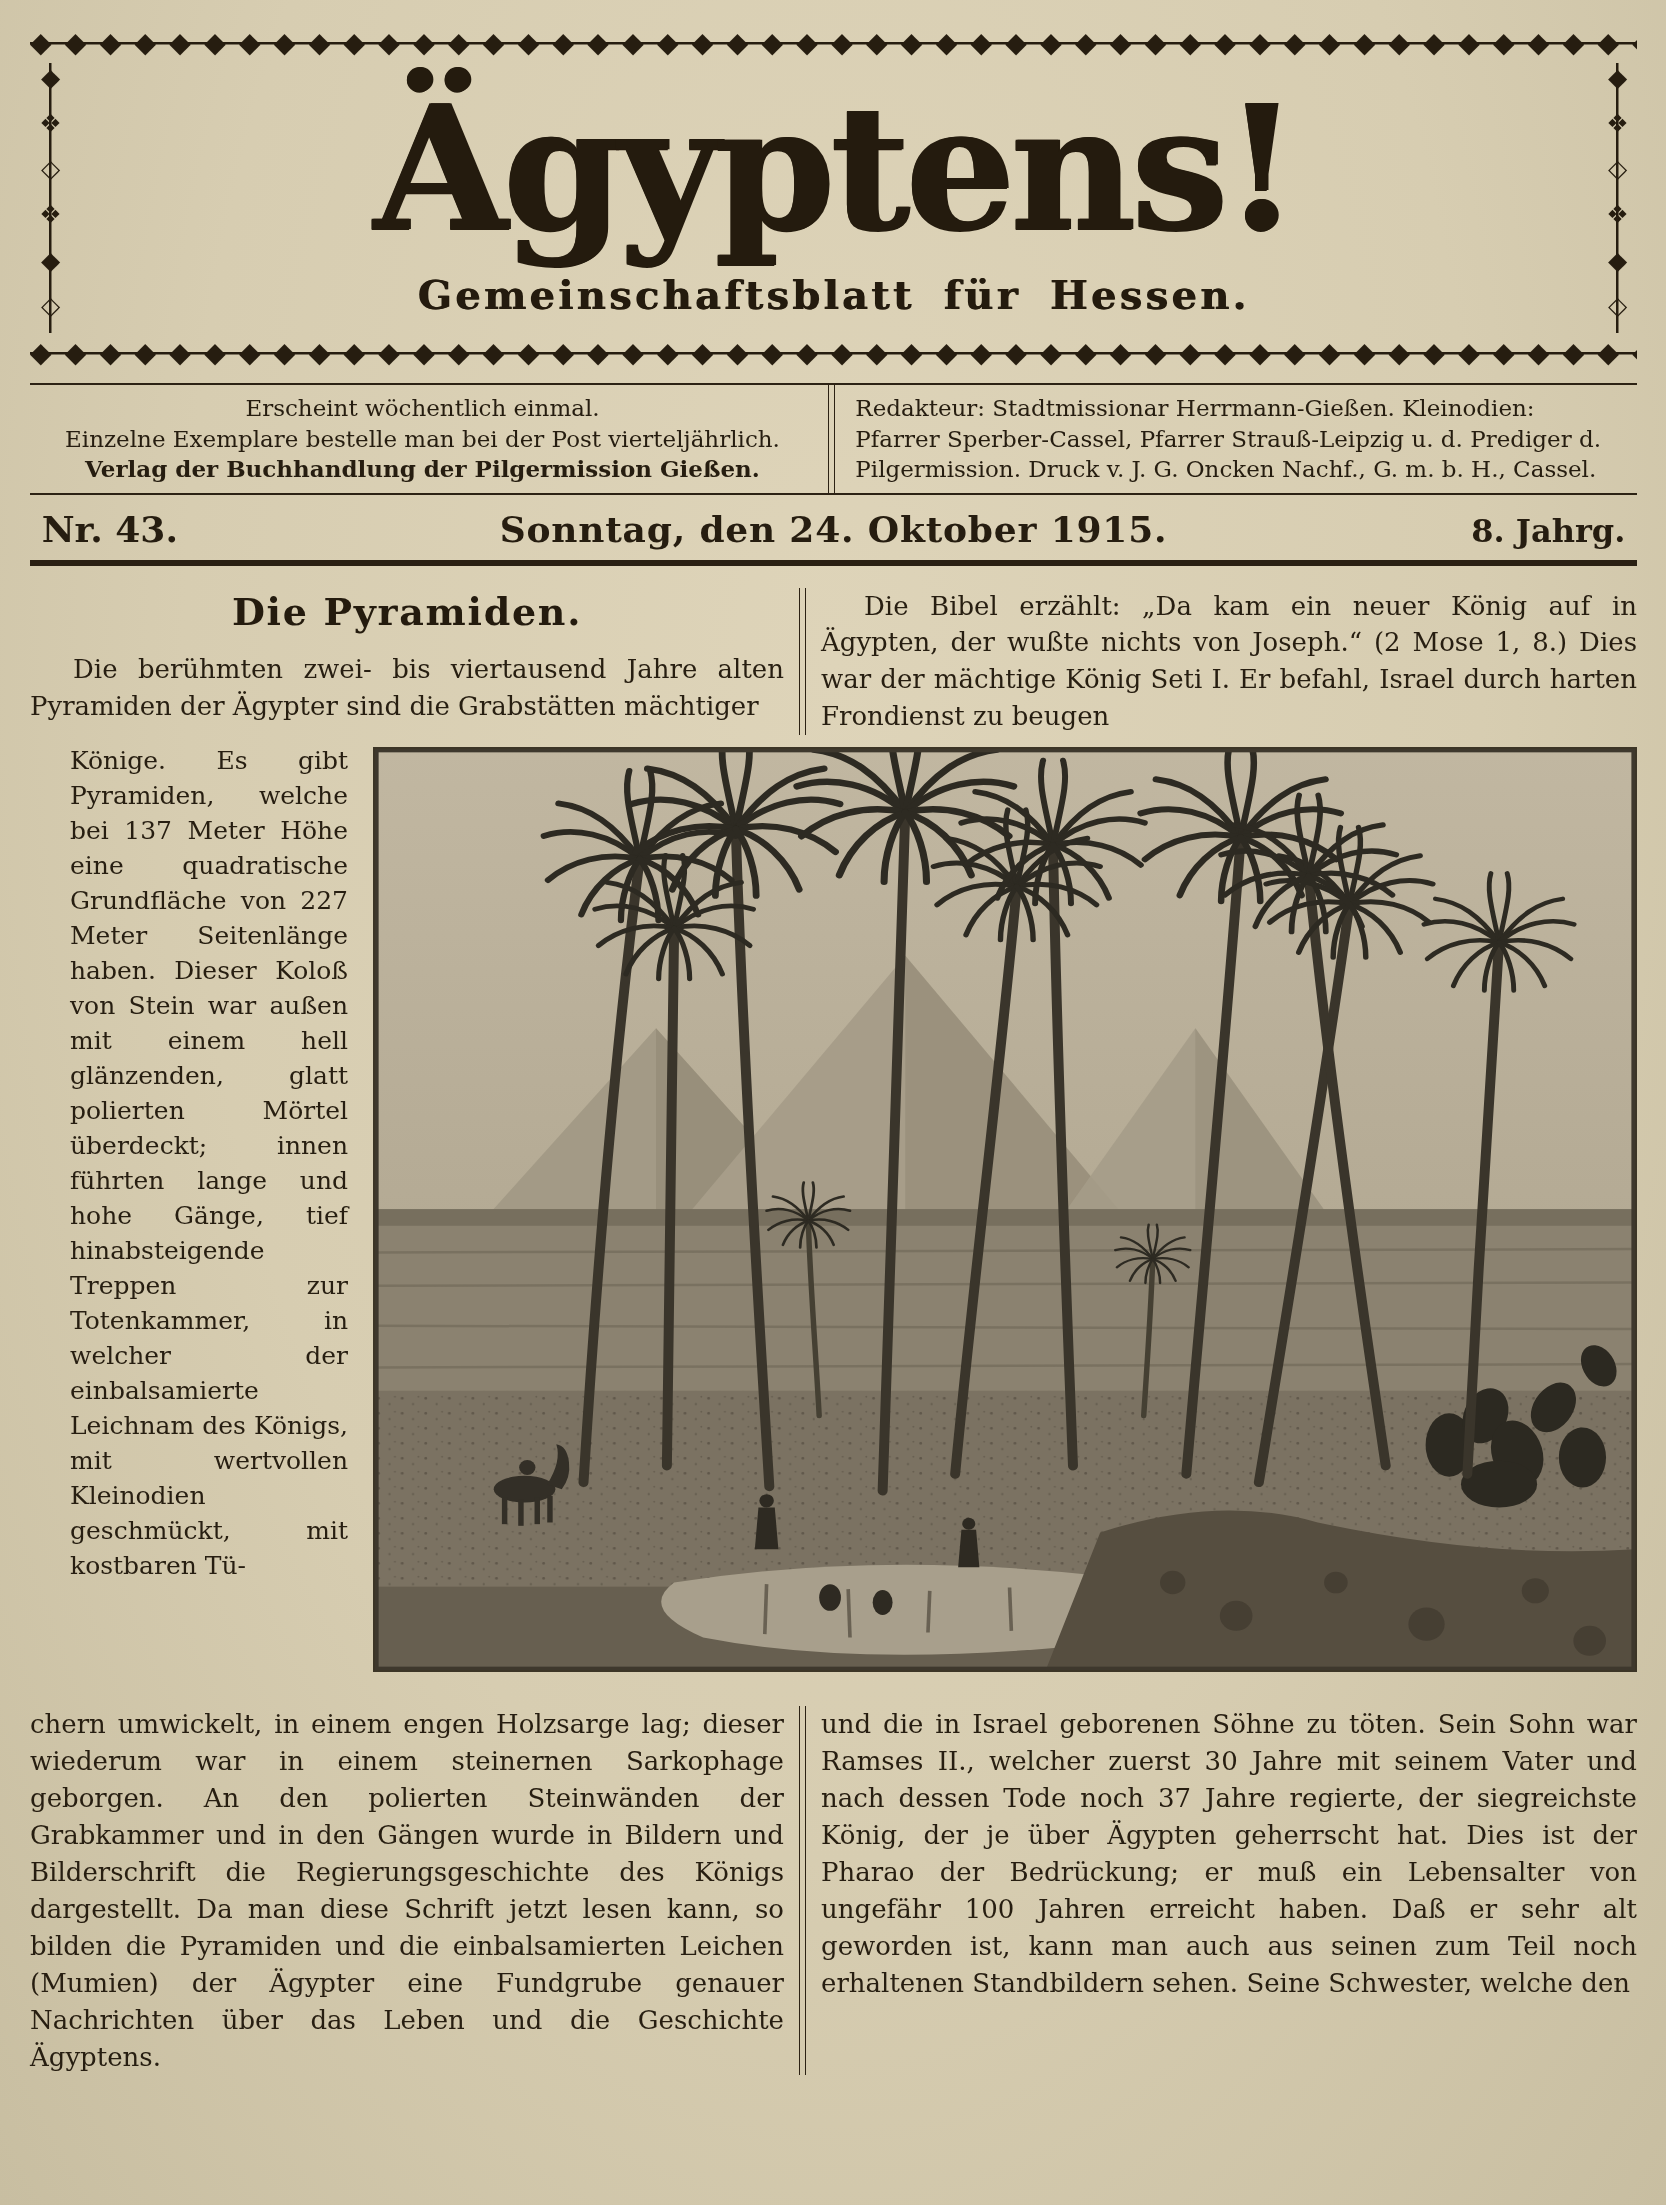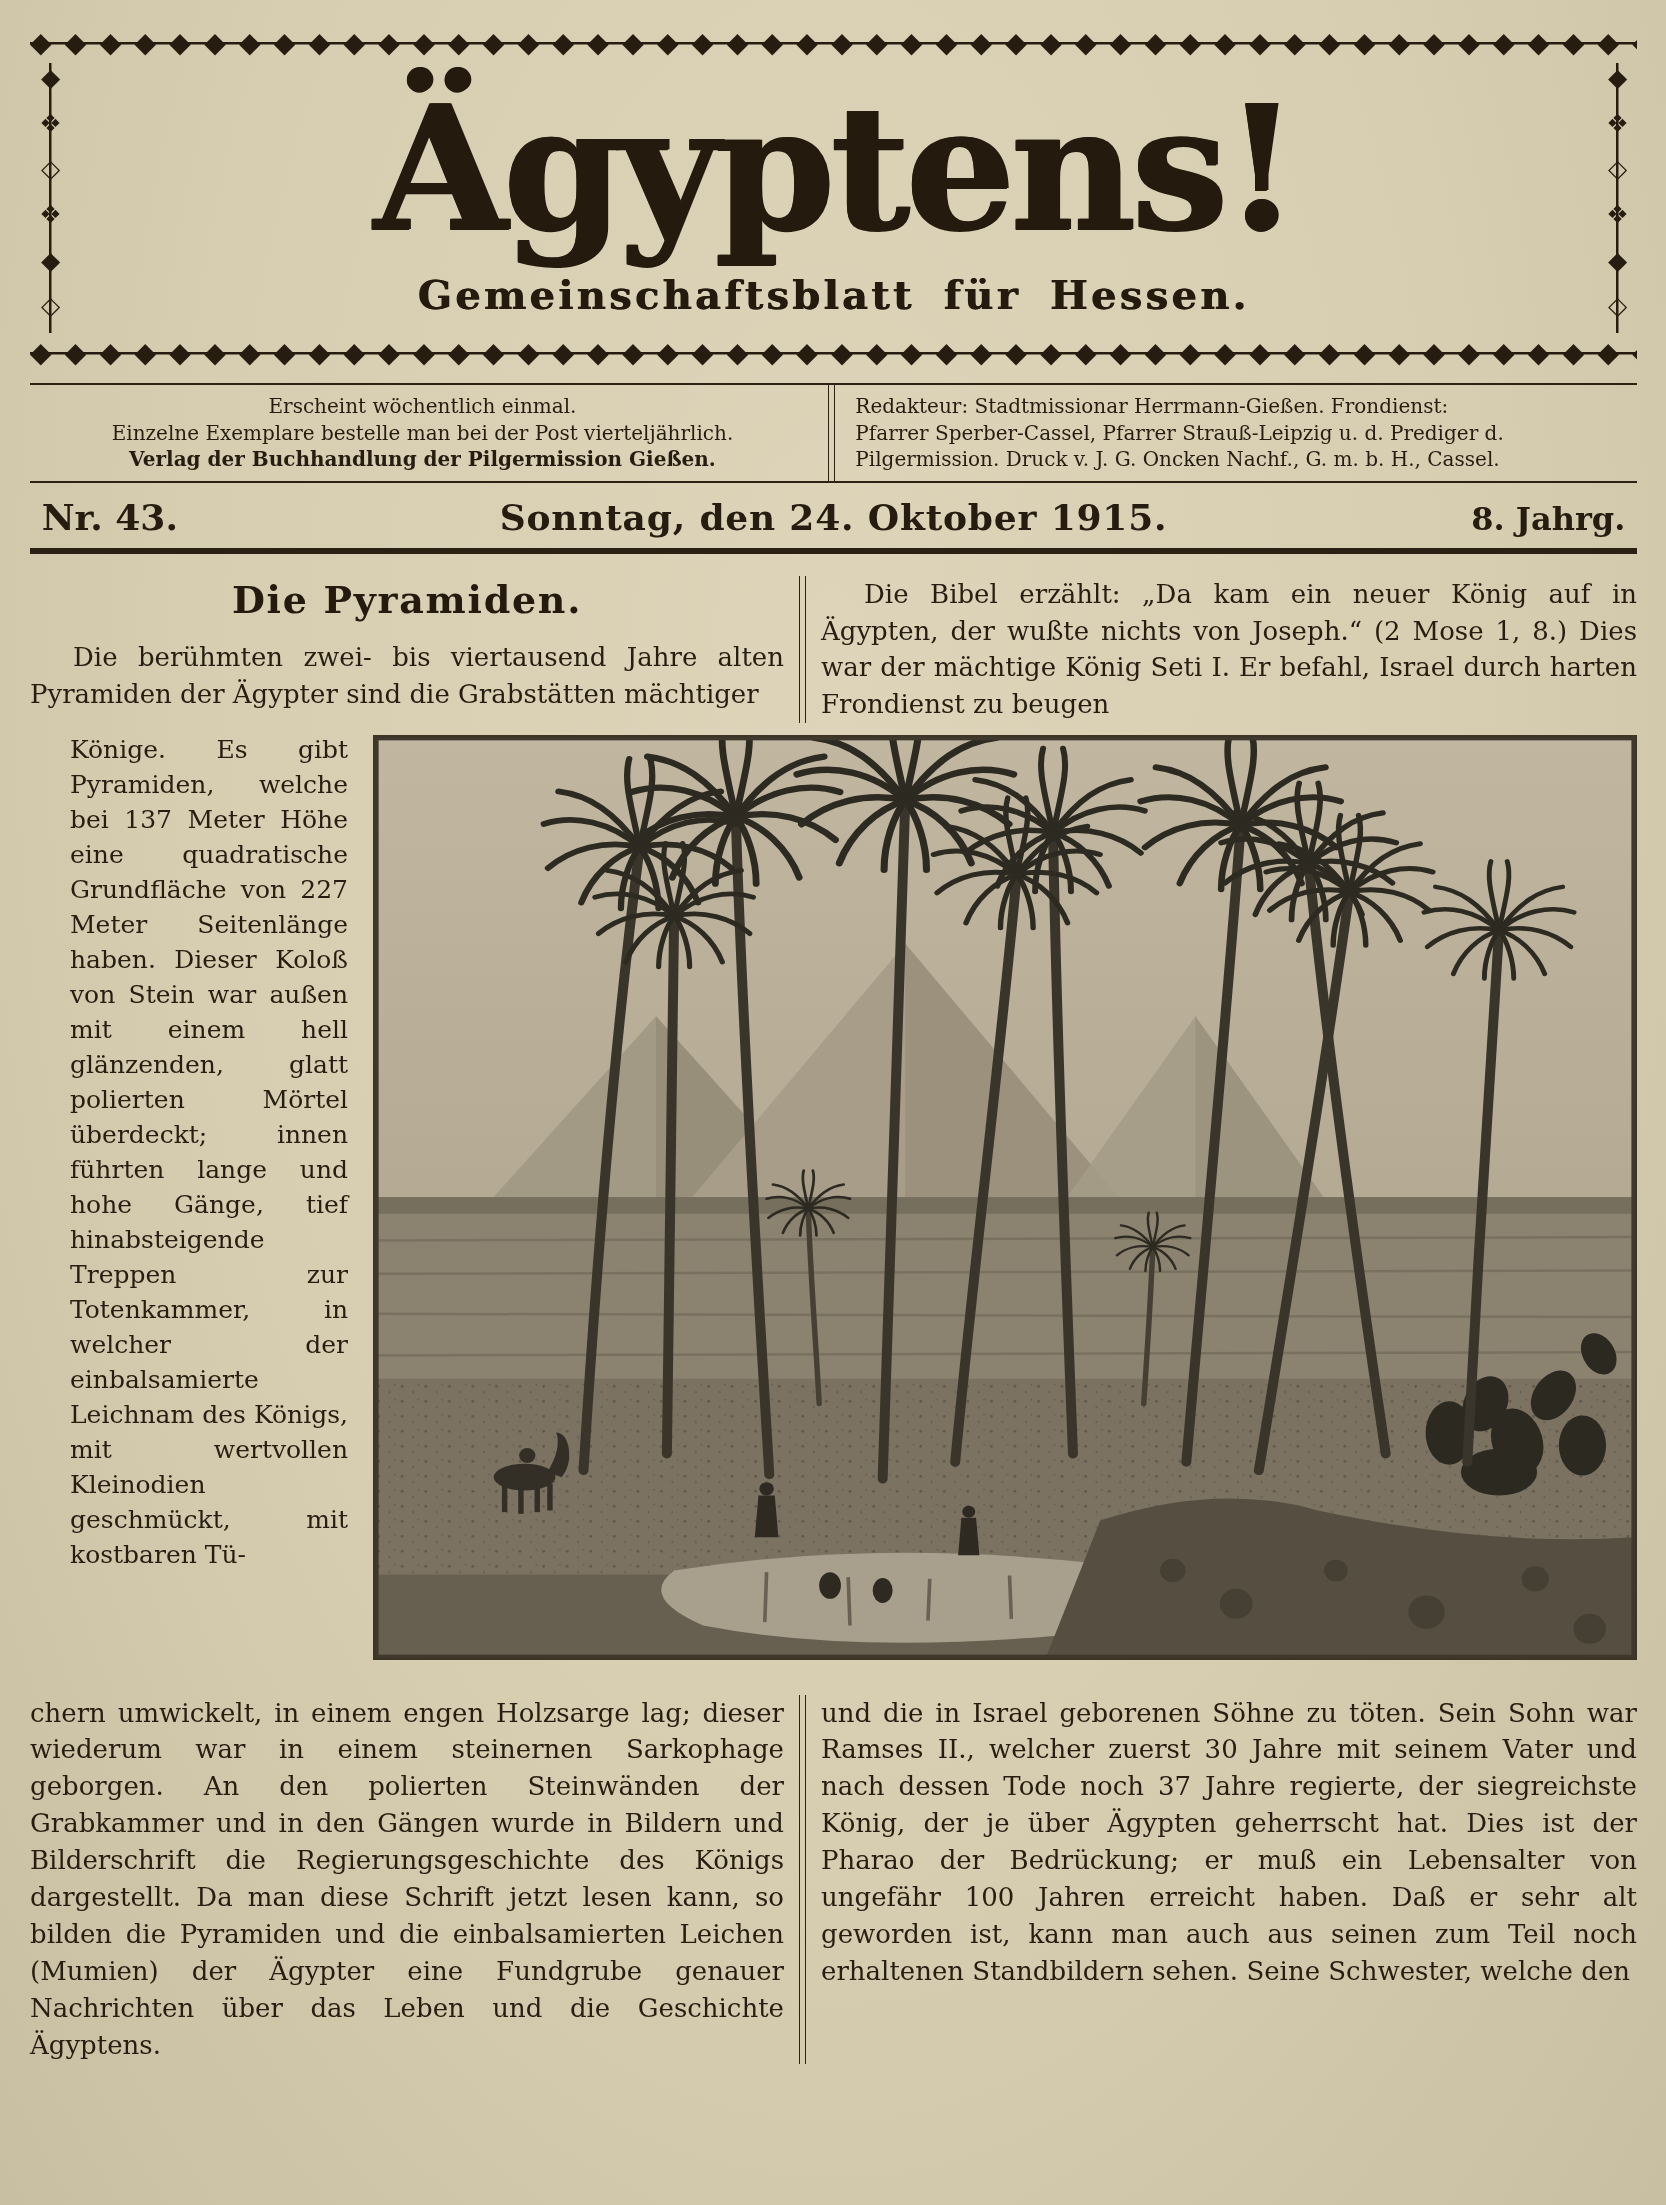--- a/index.html
+++ b/index.html
@@ -39,21 +39,21 @@
     text-shadow:1.7px 0 0 #241b0e,0 0.8px 0 #241b0e;
   }
   .mast-sub{
     margin-top:13.3px;font-size:40px;font-weight:bold;letter-spacing:3.3px;word-spacing:11.7px;
     color:#241b0e;text-shadow:0.8px 0 0 #241b0e;
   }
   
   .imprint{
     display:flex;align-items:flex-start;margin-top:10px;
     border-top:2.5px solid #2c2214;border-bottom:2.5px solid #2c2214;
-    padding:8.3px 3.3px;font-size:20px;line-height:1.32;
+    padding:8.3px 3.3px;font-size:23px;line-height:1.32;
   }
   .imprint .blk{flex:1;}
   .imprint .blk.left{text-align:center;padding-right:11.7px;}
   .imprint .blk.right{text-align:left;padding-left:15px;}
   .imprint .b{font-weight:bold;}
   .vrule{
     width:5px;align-self:stretch;
     border-left:1.7px solid #2c2214;border-right:1.7px solid #2c2214;
     margin:-8.3px 5px; 
   }
@@ -113,21 +113,21 @@
   </div>
 
   <div class="imprint">
     <div class="blk left">
       <div>Erscheint wöchentlich einmal.</div>
       <div>Einzelne Exemplare bestelle man bei der Post vierteljährlich.</div>
       <div class="b">Verlag der Buchhandlung der Pilgermission Gießen.</div>
     </div>
     <div class="vrule"></div>
     <div class="blk right">
-      <div>Redakteur: Stadtmissionar Herrmann-Gießen.  Frondienst:</div>
+      <div>Redakteur: Stadtmissionar Herrmann-Gießen.  Kleinodien:</div>
       <div>Pfarrer Sperber-Cassel, Pfarrer Strauß-Leipzig u. d. Prediger d.</div>
       <div>Pilgermission.  Druck v. J. G. Oncken Nachf., G. m. b. H., Cassel.</div>
     </div>
   </div>
 
   <div class="dateline">
     <span class="issue">Nr. 43.</span>
     <span class="date">Sonntag, den 24. Oktober 1915.</span>
     <span class="vol">8. Jahrg.</span>
   </div>

